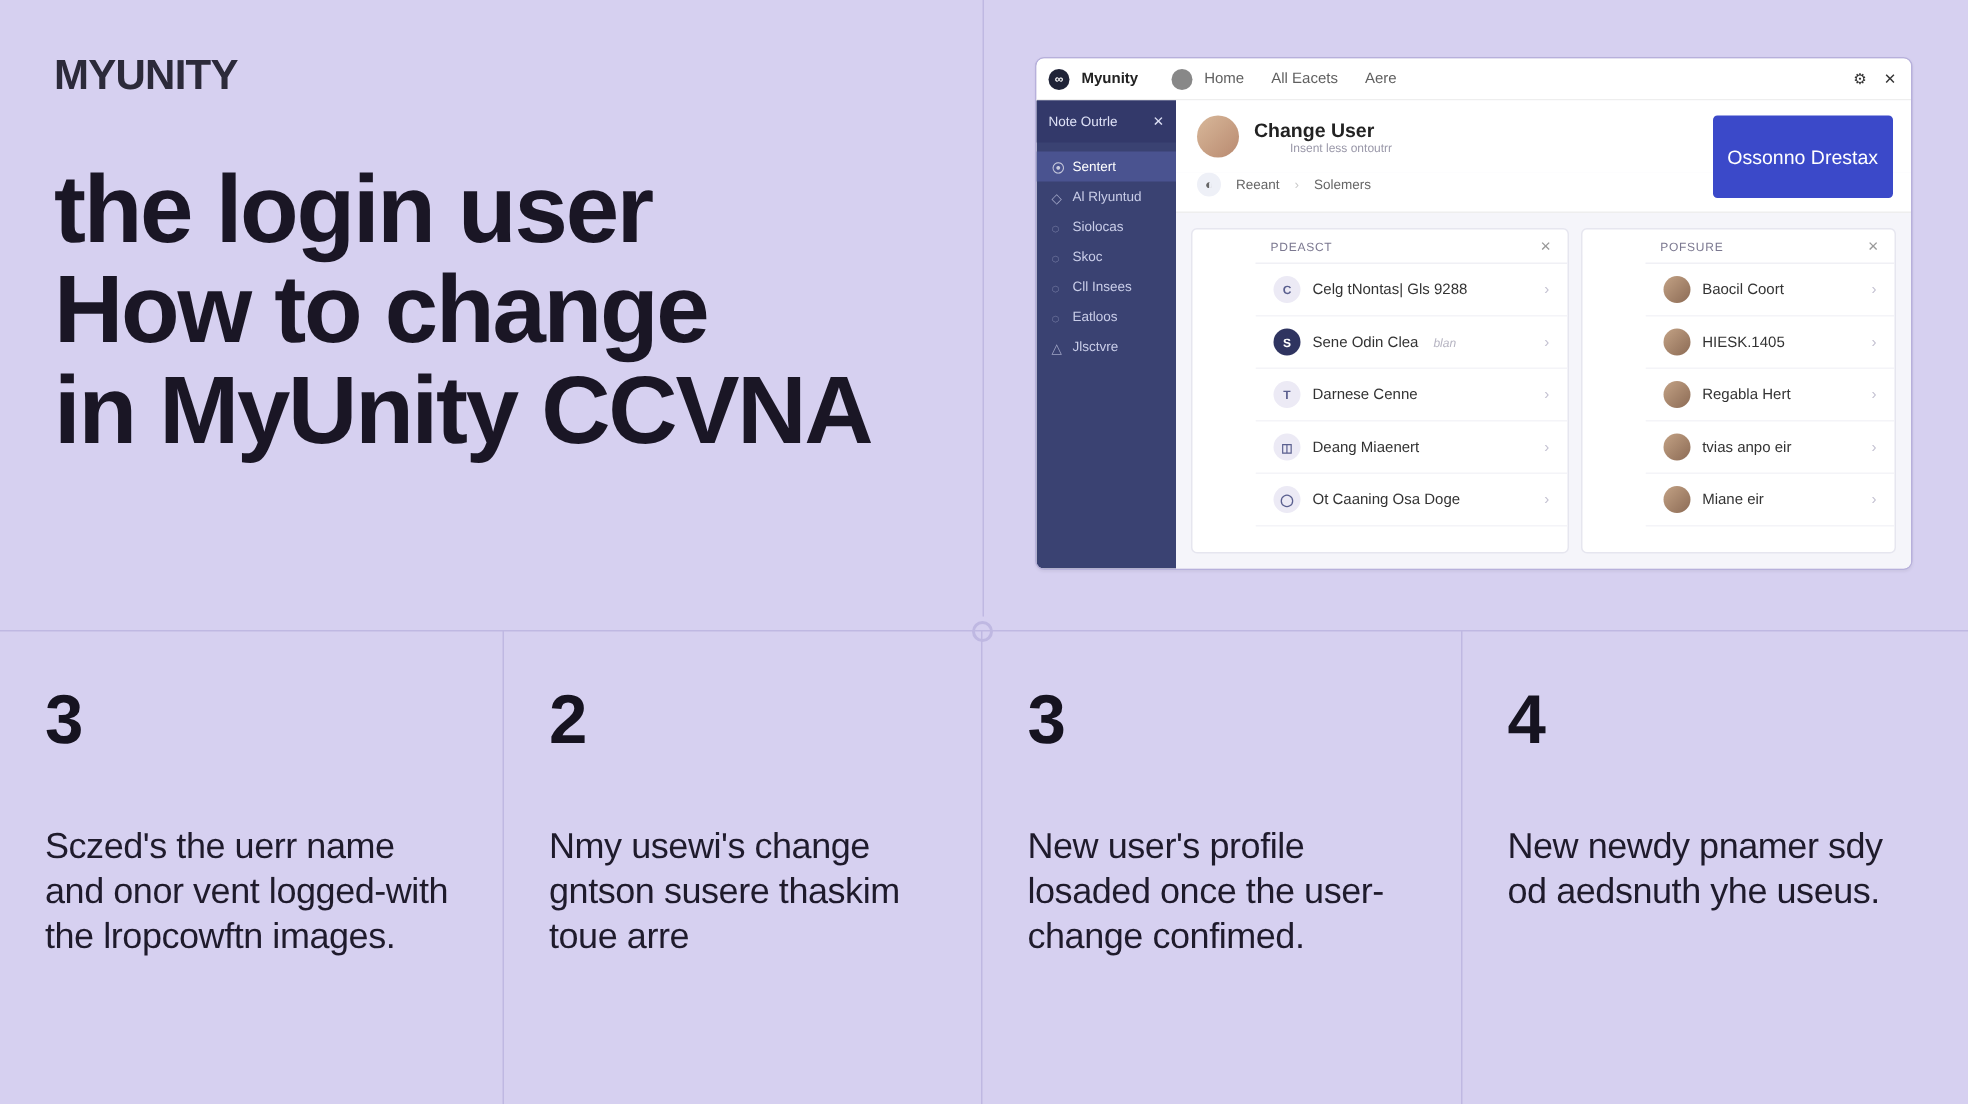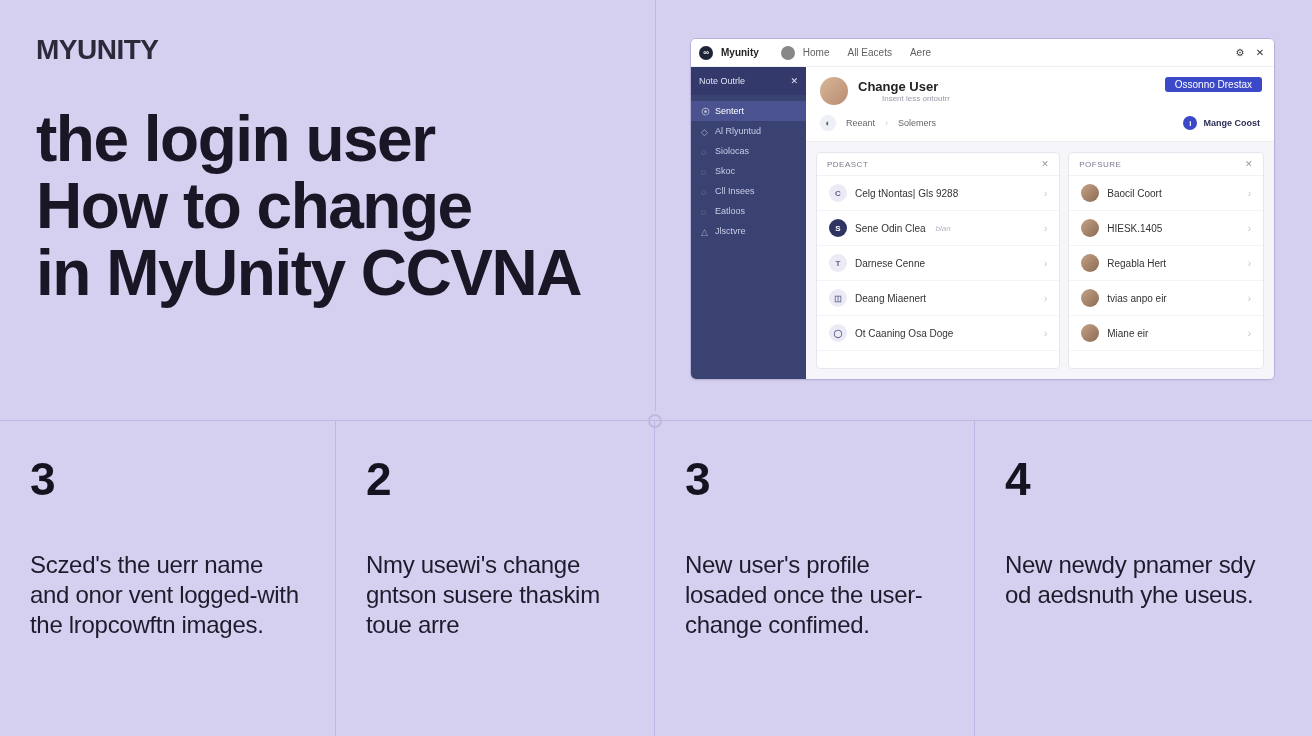--- a/index.html
+++ b/index.html
@@ -91,21 +91,21 @@
   .winbtn { width: 12px; height: 12px; display:flex;align-items:center;justify-content:center; color:#333; }
 
   .appbody {
     flex: 1;
     display: flex;
     min-height: 0;
   }
 
   
   .sidebar {
-    width: 115px;
+    width: 93px;
     background: #3a4272;
     color: #e6e8f4;
     display: flex;
     flex-direction: column;
     font-size: 9px;
   }
   .side-head {
     height: 28px;
     background: #33396a;
     display: flex; align-items: center;
@@ -143,21 +143,21 @@
   .avatar {
     width: 28px; height: 28px; border-radius: 50%;
     background: linear-gradient(135deg,#d8b89a,#b98a70);
   }
   .mh-text { display:flex; flex-direction:column; }
   .mh-title { font-size: 13px; font-weight: 700; color:#222; }
   .mh-sub { font-size: 8px; color:#9a98a9;margin-left:24px; }
   .primary-btn {
     position: absolute; right: 12px; top: 10px;
     background: #3b49c9; color:#fff;
-    font-size: 10px; padding: 2px 10px;
+    font-size: 13px; padding: 20px 10px;
     border-radius: 3px; border: none;
   }
 
   .tabsrow {
     background: #fff;
     padding: 0 14px 10px 14px;
     display:flex;
     align-items:center;
     gap: 10px;
     font-size: 9px;
@@ -184,20 +184,21 @@
     flex:1; display:flex; gap:8px;
     padding: 10px;
     min-height:0;
   }
   .panel {
     background:#fff;
     border:1px solid #e6e6ef;
     border-radius:4px;
     display:flex; flex-direction:column;
     overflow:hidden;
+    padding-left:42px;
   }
   .panel.left { flex: 1.25; }
   .panel.right { flex: 1; }
   .panelhead {
     display:flex; align-items:center; justify-content:space-between;
     padding: 6px 10px;
     font-size:8px; letter-spacing:.5px;
     color:#7b7890; text-transform:uppercase;
     border-bottom:1px solid #f0f0f5;
   }

